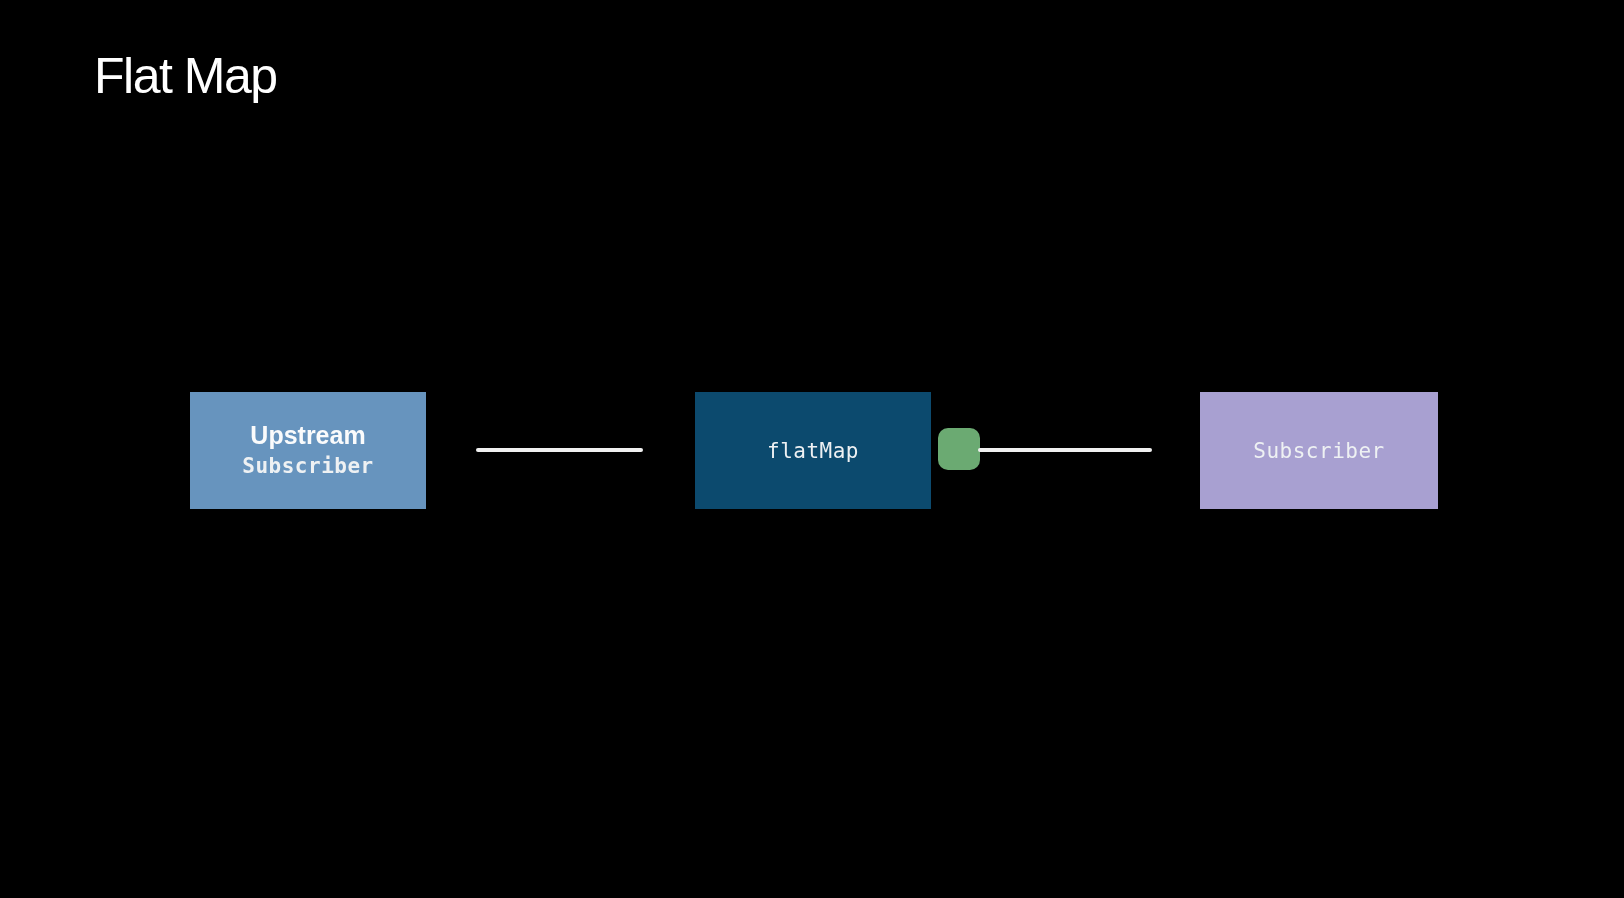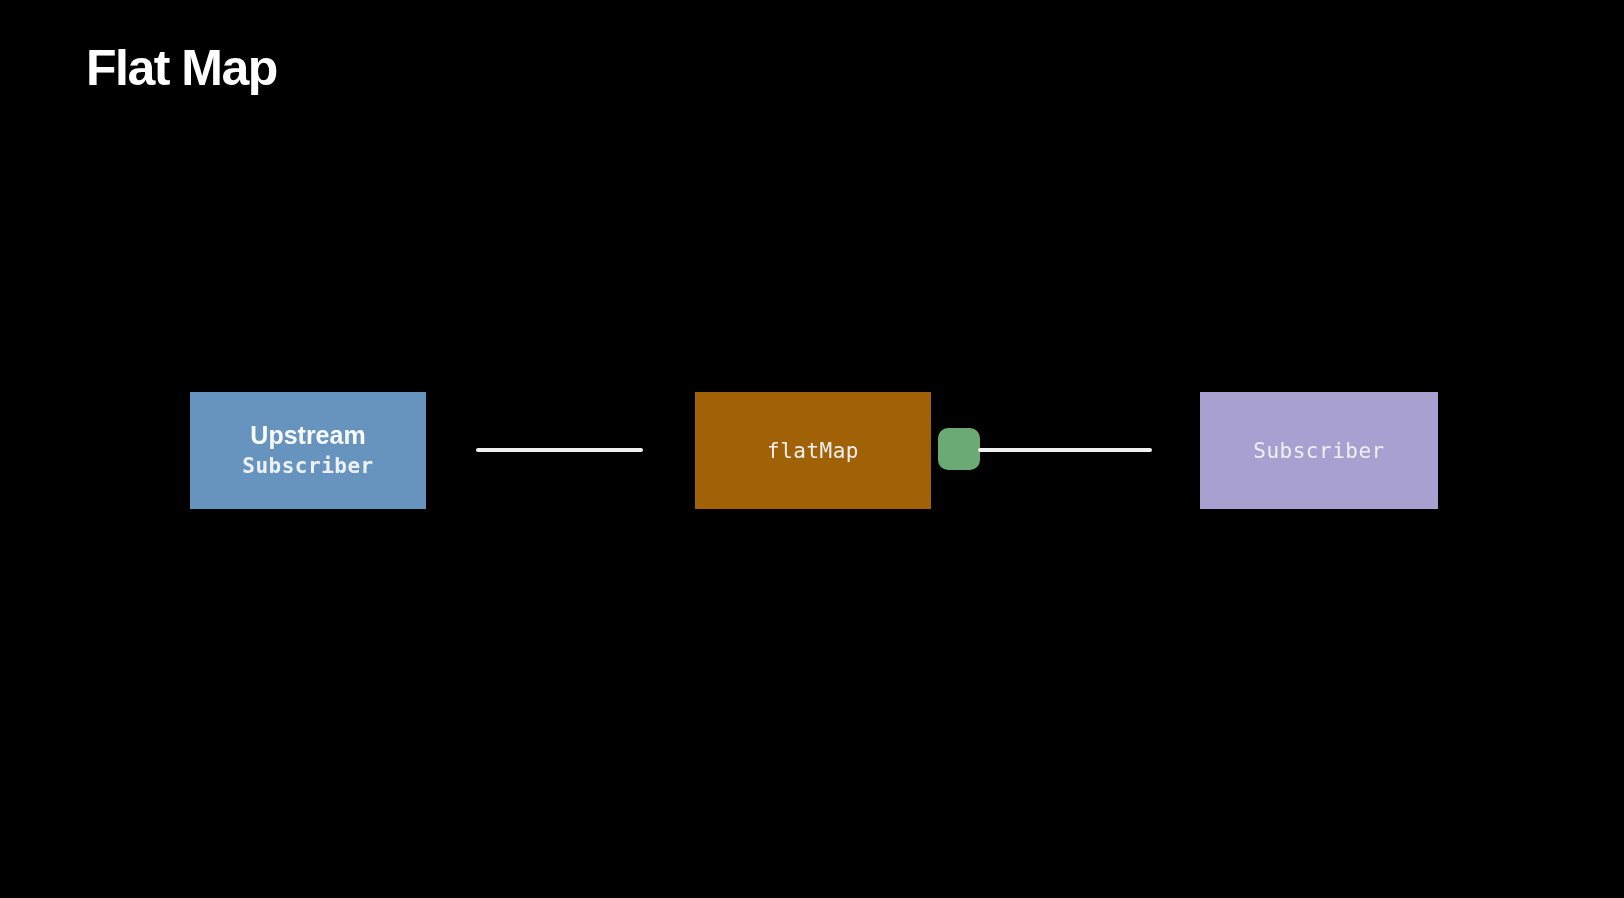--- a/index.html
+++ b/index.html
@@ -15,24 +15,24 @@
     font-family: "Liberation Sans", sans-serif;
   }
   .slide {
     position: absolute;
     inset: 0;
   }
   .slide-title {
     position: absolute;
     left: 78px;
     top: 30px;
-    margin: 8px;
+    margin: 16px;
     font-size: 50px;
     line-height: 60px;
-    font-weight: 700;
+    font-weight: 400;
     letter-spacing: -1.5px;
     color: #ffffff;
     font-family: "Liberation Sans", sans-serif;
   }
   .node {
     position: absolute;
     top: 392px;
     height: 117px;
     display: flex;
     flex-direction: column;
@@ -80,21 +80,21 @@
 
   <h1 class="slide-title" style="color: rgb(255, 255, 255);">Flat Map</h1>
 
   <div class="node node-upstream" style="background-color: rgb(103, 148, 190);">
     <div class="node-label-sans">Upstream</div>
     <div class="node-label-mono">Subscriber</div>
   </div>
 
   <div class="connector connector-1" style="background-color: rgb(240, 240, 240);"></div>
 
-  <div class="node node-flatmap" style="background-color: #a16207;">
+  <div class="node node-flatmap" style="background-color: #0c4a6e;">
     <div class="node-label-mono">flatMap</div>
   </div>
 
   <div class="value-marker" style="background-color: rgb(107, 170, 114);"></div>
 
   <div class="connector connector-2" style="background-color: rgb(240, 240, 240);"></div>
 
   <div class="node node-subscriber" style="background-color: rgb(168, 160, 209);">
     <div class="node-label-mono">Subscriber</div>
   </div>

